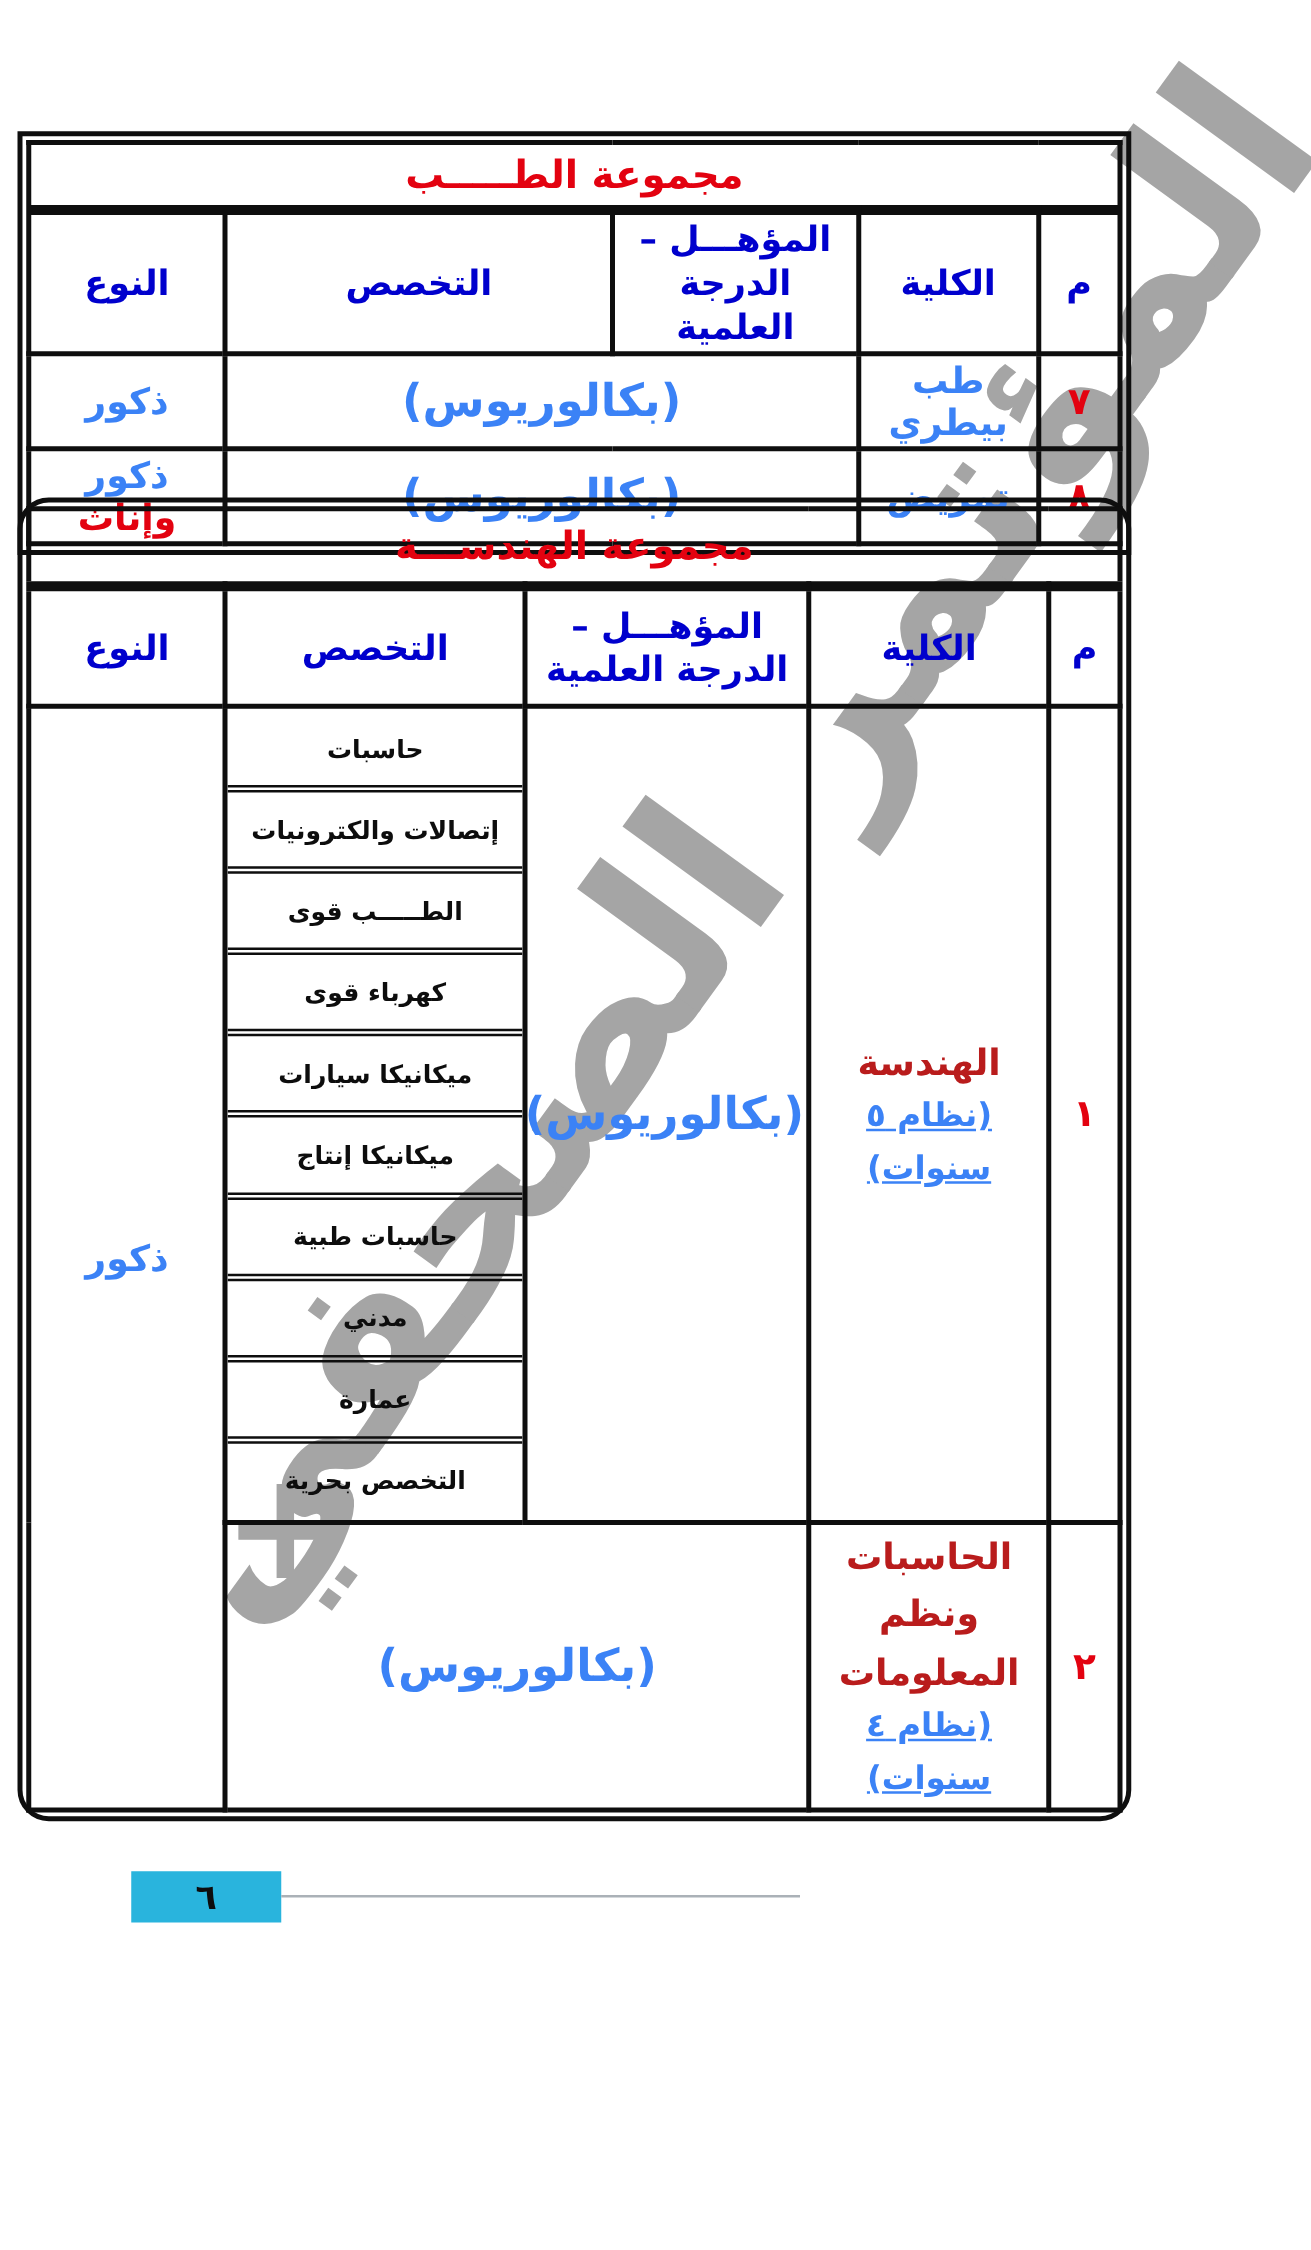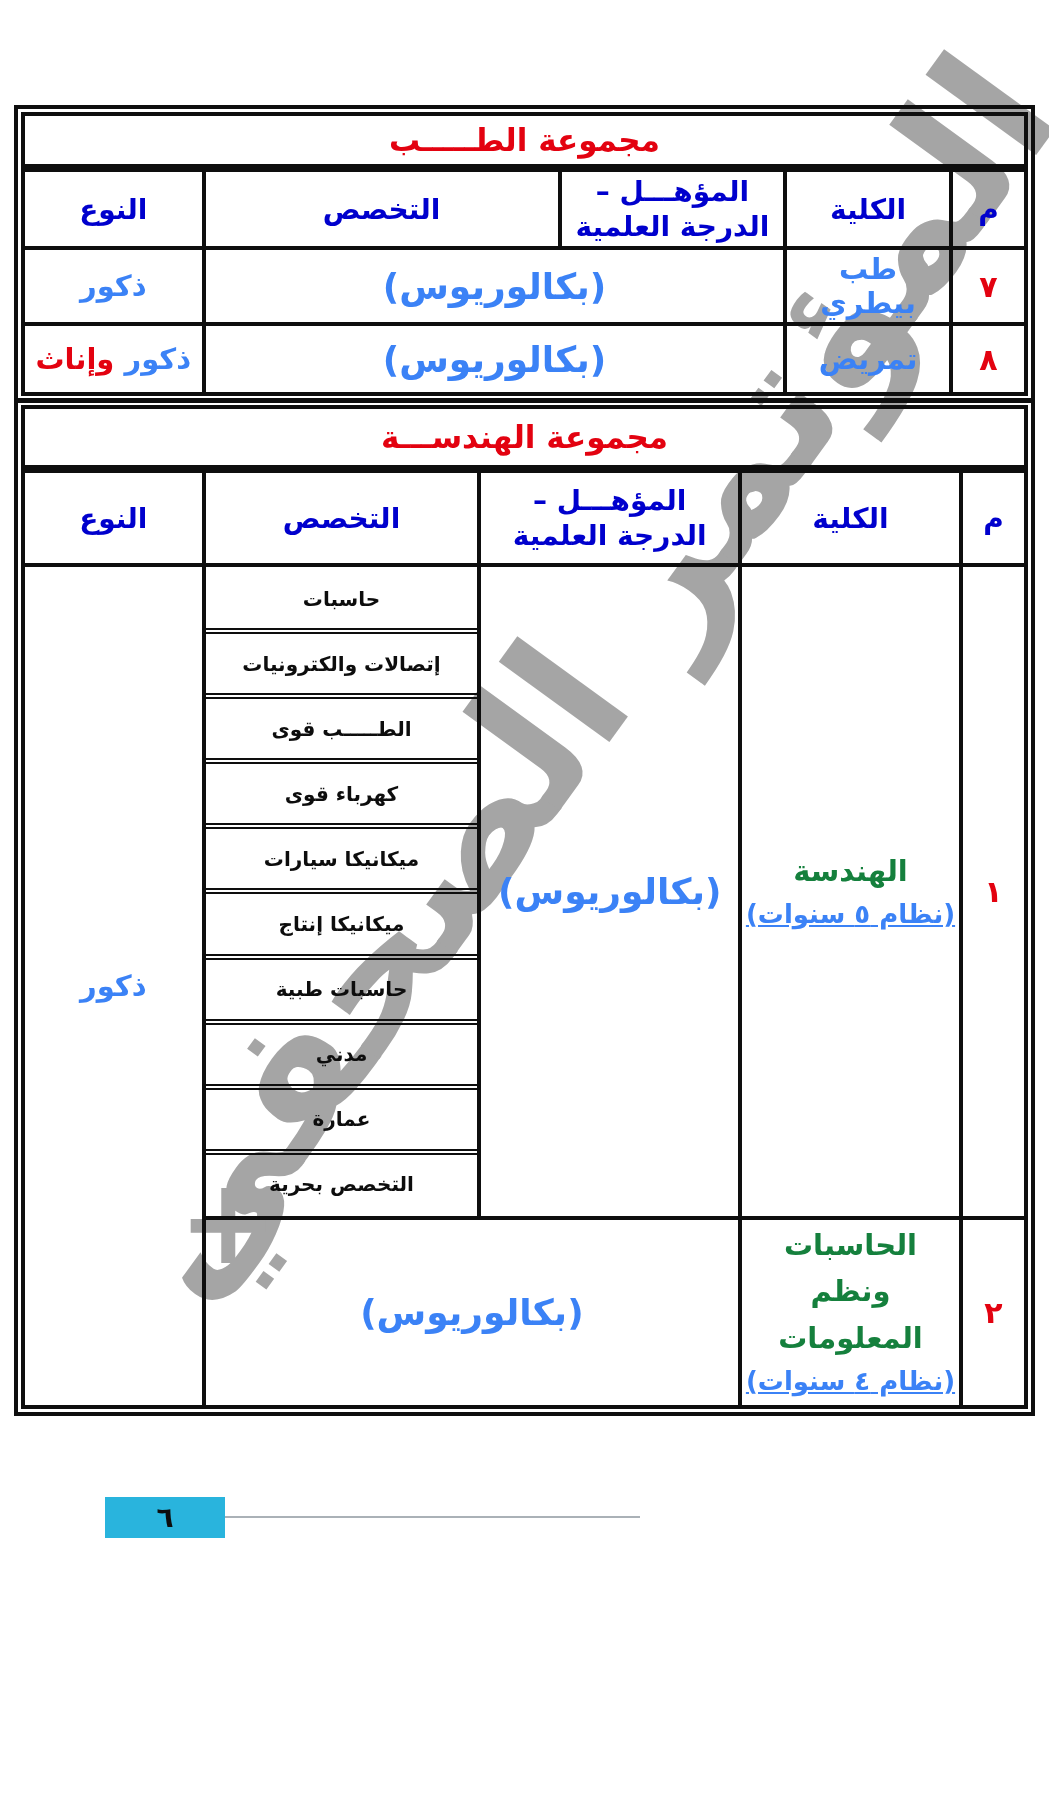--- a/index.html
+++ b/index.html
@@ -14,45 +14,45 @@
     transform:rotate(-54deg);
     font-size:180px;font-weight:bold;color:#a5a5a5;
     letter-spacing:2px;line-height:1.2;
   }
   .watermark-cross{
     position:absolute;left:178px;top:1152px;z-index:1;
     font-size:120px;font-weight:bold;color:#a5a5a5;
   }
   
   .tbl-wrap{
-    position:absolute;left:14px;width:1021px;z-index:2;
+    position:absolute;left:14px;width:891px;z-index:2;
     border:4px solid #0e0e0e;padding:3px;background:transparent;
     box-sizing:border-box;
   }
   .tbl-medicine{top:105px;}
-  .tbl-engineering{top:398px;}
+  .tbl-engineering{top:398px;border-radius:25px;}
   table.tbl{
     width:100%;border-collapse:collapse;table-layout:fixed;
     background:transparent;
   }
   table.tbl td{
     border:4px solid #0e0e0e;text-align:center;vertical-align:middle;
     font-weight:bold;padding:2px;overflow:hidden;
   }
   .title-cell{
     color:#e30210;font-size:31px;height:44px;
     border-bottom-width:8px !important;
   }
   .tbl-engineering .title-cell{height:52px;}
   .head-cell{color:#0000cd;font-size:28px;line-height:1.25;}
   .tbl-medicine .head-row td{height:66px;}
   .tbl-engineering .head-row td{height:86px;}
   .blue{color:#3b82f6;}
   .red{color:#e30210;}
-  .blk{color:#15803d;}
+  .blk{color:#b91c1c;}
   .num-cell{font-size:30px;}
   .cell-lg{font-size:29px;}
   .tbl-medicine .data-row td{height:62px;}
   
   .r1-height{height:645px;}
   .r2-height{height:170px;}
   .subcol{padding:0 !important;}
   .subrows{display:flex;flex-direction:column;height:645px;}
   .subrow{
     flex:1;display:flex;align-items:center;justify-content:center;

